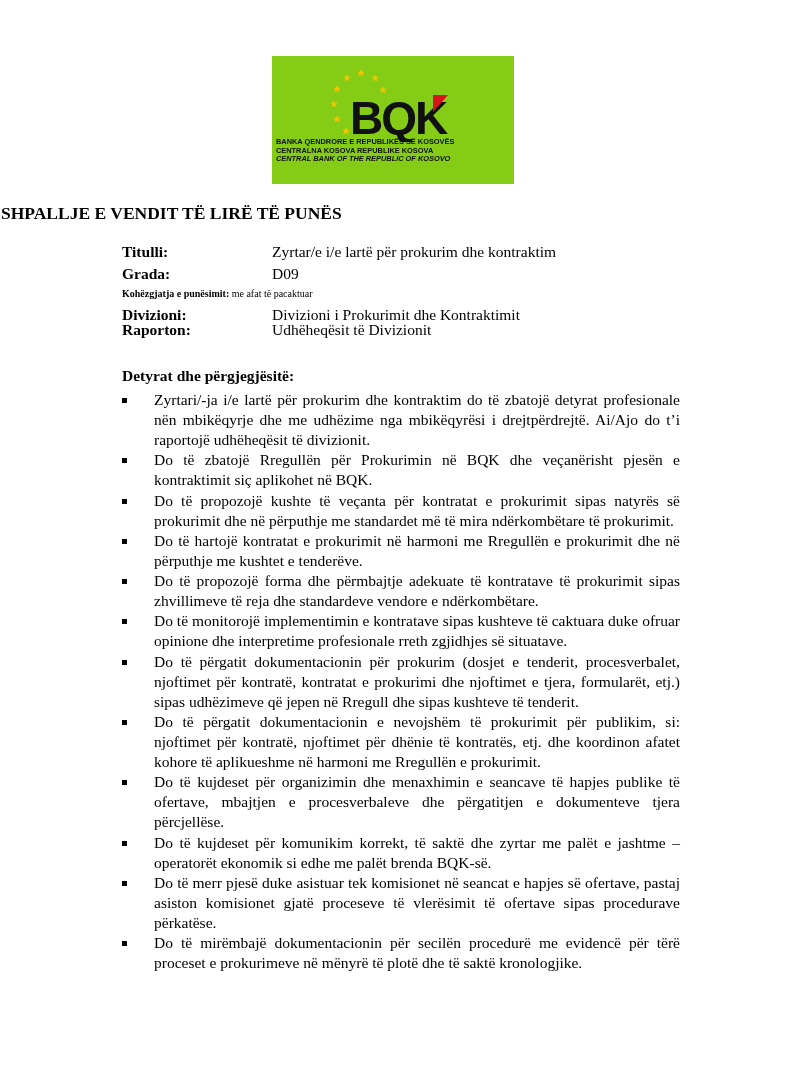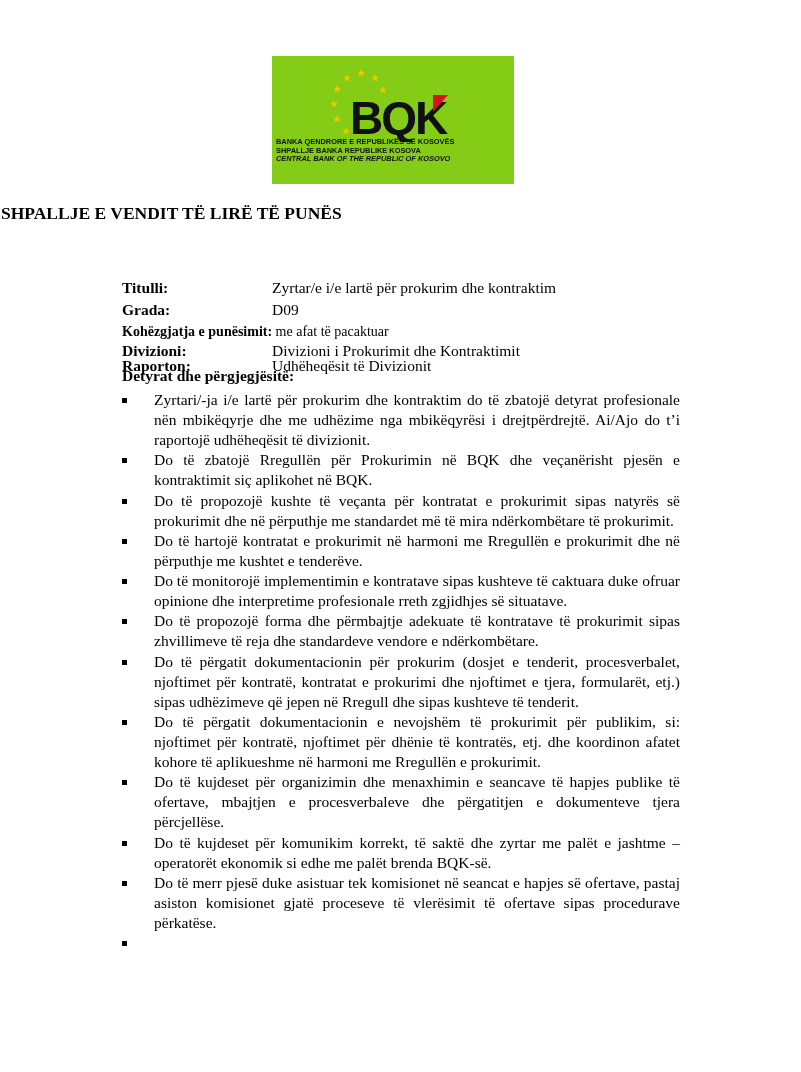--- a/index.html
+++ b/index.html
@@ -20,24 +20,24 @@
     line-height: 8.6px;
   }
   .logo-sub.l1 { top: 82px; }
   .logo-sub.l2 { top: 90.5px; }
   .logo-sub.l3 { top: 99px; font-style: italic; }
 
   .title {
     position: absolute; left: 0; top: 203px; width: 801px; 
     font-weight: bold; font-size: 17.5px; padding-left: 1px;
   }
-  .meta-row { position: absolute; left: 122px; font-size: 15.5px; white-space: nowrap; margin-top: 36px; }
+  .meta-row { position: absolute; left: 122px; font-size: 15.5px; white-space: nowrap; }
   .meta-row .lbl { font-weight: bold; display: inline-block; width: 150px; }
   .meta-row .val { }
-  .meta-row.small { font-size: 14px; }
+  .meta-row.small { font-size: 10px; }
   .meta-row.small .lbl { width: auto; }
 
   .section-head {
     position: absolute; left: 122px; top: 367px; font-weight: bold; font-size: 15.5px;
   }
   ul.duties {
     position: absolute; left: 122px; top: 390px; width: 558px;
     margin: 0; padding: 0; list-style: none;
     font-size: 15.5px; line-height: 20px;
   }
@@ -61,21 +61,21 @@
       <polygon points="0,-4 1.1,-1.3 4,-1.2 1.8,0.6 2.5,3.4 0,1.8 -2.5,3.4 -1.8,0.6 -4,-1.2 -1.1,-1.3" transform="translate(23,27)"></polygon>
       <polygon points="0,-4 1.1,-1.3 4,-1.2 1.8,0.6 2.5,3.4 0,1.8 -2.5,3.4 -1.8,0.6 -4,-1.2 -1.1,-1.3" transform="translate(69,28)"></polygon>
       <polygon points="0,-4 1.1,-1.3 4,-1.2 1.8,0.6 2.5,3.4 0,1.8 -2.5,3.4 -1.8,0.6 -4,-1.2 -1.1,-1.3" transform="translate(20,42)"></polygon>
       <polygon points="0,-4 1.1,-1.3 4,-1.2 1.8,0.6 2.5,3.4 0,1.8 -2.5,3.4 -1.8,0.6 -4,-1.2 -1.1,-1.3" transform="translate(23,57)"></polygon>
       <polygon points="0,-4 1.1,-1.3 4,-1.2 1.8,0.6 2.5,3.4 0,1.8 -2.5,3.4 -1.8,0.6 -4,-1.2 -1.1,-1.3" transform="translate(32,69)"></polygon>
     </g>
     <text x="36" y="72" font-family="Liberation Sans, DejaVu Sans, sans-serif" font-weight="bold" font-size="46" fill="#111" letter-spacing="-2">BQK</text>
     <polygon points="119,33 134,33 119,50" fill="#d7141a"></polygon>
   </svg>
   <div class="logo-sub l1">BANKA QENDRORE E REPUBLIKËS SË KOSOVËS</div>
-  <div class="logo-sub l2">SHPALLJE BANKA REPUBLIKE KOSOVA</div>
+  <div class="logo-sub l2">CENTRALNA KOSOVA REPUBLIKE KOSOVA</div>
   <div class="logo-sub l3">CENTRAL BANK OF THE REPUBLIC OF KOSOVO</div>
 </div>
 
 <div class="title">SHPALLJE E VENDIT TË LIRË TË PUNËS</div>
 
 <div class="meta-row" style="top:243px">
   <span class="lbl">Titulli:</span><span class="val">Zyrtar/e i/e lartë për prokurim dhe kontraktim</span>
 </div>
 <div class="meta-row" style="top:265px">
   <span class="lbl">Grada:</span><span class="val">D09</span>
@@ -90,21 +90,21 @@
   <span class="lbl">Raporton:</span><span class="val">Udhëheqësit të Divizionit</span>
 </div>
 
 <div class="section-head">Detyrat dhe përgjegjësitë:</div>
 
 <ul class="duties">
   <li><span class="bullet"></span><span>Zyrtari/-ja i/e lartë për prokurim dhe kontraktim do të zbatojë detyrat profesionale nën mbikëqyrje dhe me udhëzime nga mbikëqyrësi i drejtpërdrejtë. Ai/Ajo do t’i raportojë udhëheqësit të divizionit.</span></li>
   <li><span class="bullet"></span><span>Do të zbatojë Rregullën për Prokurimin në BQK dhe veçanërisht pjesën e kontraktimit siç aplikohet në BQK.</span></li>
   <li><span class="bullet"></span><span>Do të propozojë kushte të veçanta për kontratat e prokurimit sipas natyrës së prokurimit dhe në përputhje me standardet më të mira ndërkombëtare të prokurimit.</span></li>
   <li><span class="bullet"></span><span>Do të hartojë kontratat e prokurimit në harmoni me Rregullën e prokurimit dhe në përputhje me kushtet e tenderëve.</span></li>
+  <li><span class="bullet"></span><span>Do të propozojë forma dhe përmbajtje adekuate të kontratave të prokurimit sipas zhvillimeve të reja dhe standardeve vendore e ndërkombëtare.</span></li>
   <li><span class="bullet"></span><span>Do të monitorojë implementimin e kontratave sipas kushteve të caktuara duke ofruar opinione dhe interpretime profesionale rreth zgjidhjes së situatave.</span></li>
-  <li><span class="bullet"></span><span>Do të propozojë forma dhe përmbajtje adekuate të kontratave të prokurimit sipas zhvillimeve të reja dhe standardeve vendore e ndërkombëtare.</span></li>
   <li><span class="bullet"></span><span>Do të përgatit dokumentacionin për prokurim (dosjet e tenderit, procesverbalet, njoftimet për kontratë, kontratat e prokurimi dhe njoftimet e tjera, formularët, etj.) sipas udhëzimeve që jepen në Rregull dhe sipas kushteve të tenderit.</span></li>
   <li><span class="bullet"></span><span>Do të përgatit dokumentacionin e nevojshëm të prokurimit për publikim, si: njoftimet për kontratë, njoftimet për dhënie të kontratës, etj. dhe koordinon afatet kohore të aplikueshme në harmoni me Rregullën e prokurimit.</span></li>
   <li><span class="bullet"></span><span>Do të kujdeset për organizimin dhe menaxhimin e seancave të hapjes publike të ofertave, mbajtjen e procesverbaleve dhe përgatitjen e dokumenteve tjera përcjellëse.</span></li>
   <li><span class="bullet"></span><span>Do të kujdeset për komunikim korrekt, të saktë dhe zyrtar me palët e jashtme – operatorët ekonomik si edhe me palët brenda BQK-së.</span></li>
   <li><span class="bullet"></span><span>Do të merr pjesë duke asistuar tek komisionet në seancat e hapjes së ofertave, pastaj asiston komisionet gjatë proceseve të vlerësimit të ofertave sipas procedurave përkatëse.</span></li>
-  <li><span class="bullet"></span></li>
+  <li><span class="bullet"></span><span>Do të mirëmbajë dokumentacionin për secilën procedurë me evidencë për tërë proceset e prokurimeve në mënyrë të plotë dhe të saktë kronologjike.</span></li>
 </ul>
 
 </body></html>

